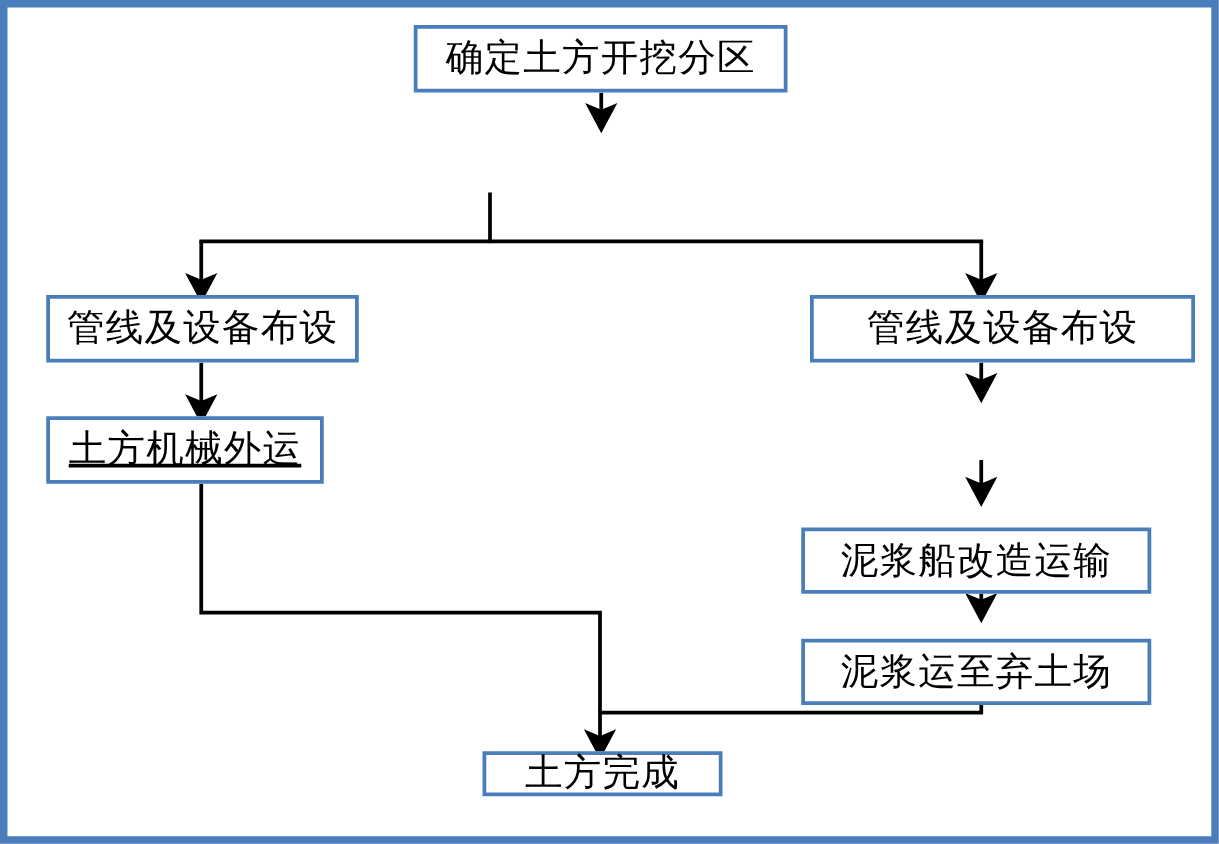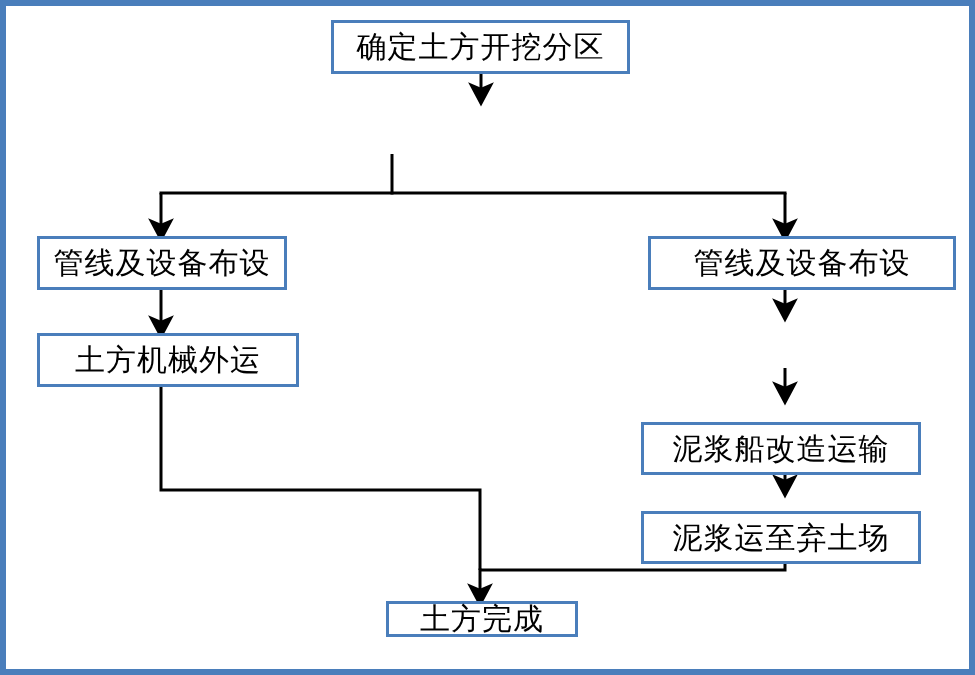--- a/index.html
+++ b/index.html
@@ -96,21 +96,21 @@
 
   <div class="flow-node" style="left:331px; top:20px; width:299px; height:54px;">
     <span class="flow-node-label">确定土方开挖分区</span>
   </div>
 
 
   <div class="flow-node" style="left:37px; top:236px; width:250px; height:54px;">
     <span class="flow-node-label">管线及设备布设</span>
   </div>
 
-  <div class="flow-node" style="left:37px; top:333px; width:262px; height:54px;">
+  <div class="flow-node" style="left:37px; top:333px; width:222px; height:54px;text-decoration:underline;">
     <span class="flow-node-label">土方机械外运</span>
   </div>
 
   <div class="flow-node" style="left:648px; top:236px; width:308px; height:54px;">
     <span class="flow-node-label">管线及设备布设</span>
   </div>
 
 
   <div class="flow-node" style="left:641px; top:399px; width:280px; height:53px;margin-top:23px;">
     <span class="flow-node-label">泥浆船改造运输</span>

